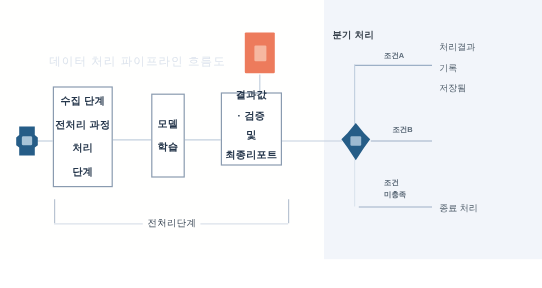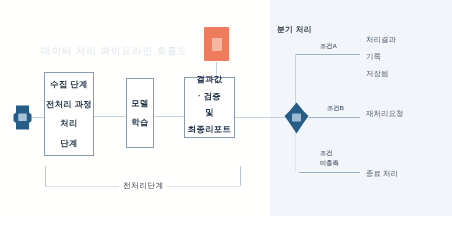--- a/index.html
+++ b/index.html
@@ -101,19 +101,18 @@
   </div>
 
   <div class="plabel" style="left:277px;top:24px;">분기 처리</div>
 
   <div class="blabel" style="left:320px;top:42px;">조건A</div>
   <div class="rtext" style="left:366px;top:32px;">처리결과
 기록
 저장됨</div>
 
   <div class="blabel" style="left:327px;top:104px;">조건B</div>
-  <div class="rtext" style="left:366px;top:106px;">재처리요청</div>
 
   <div class="blabel" style="left:320px;top:148px;line-height:1.6;white-space:pre-line;">조건
 미충족</div>
   <div class="rtext" style="left:366px;top:166px;">종료 처리</div>
 
 </div>
 
 </body></html>

